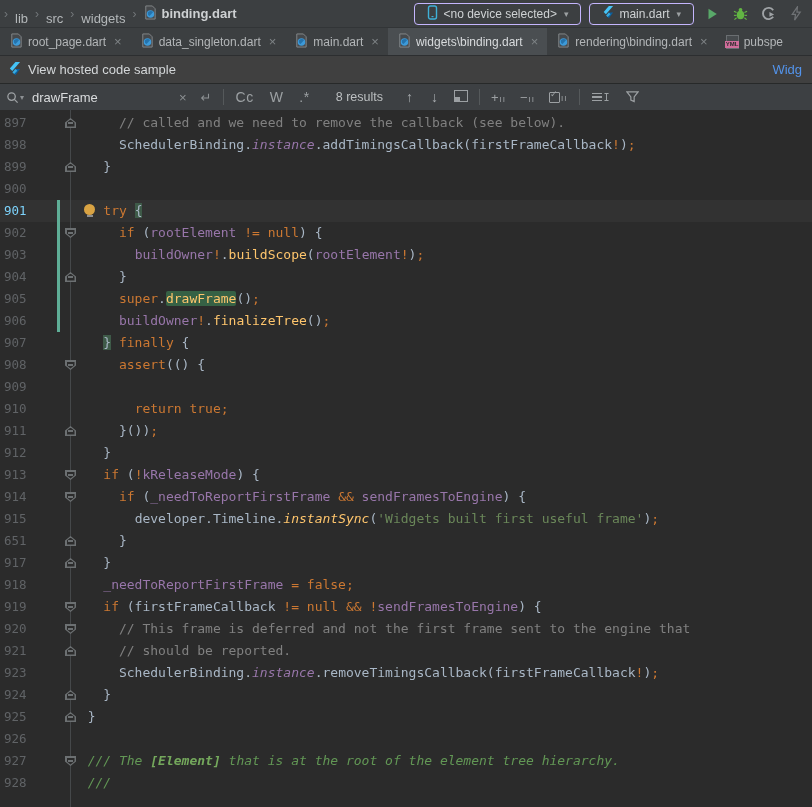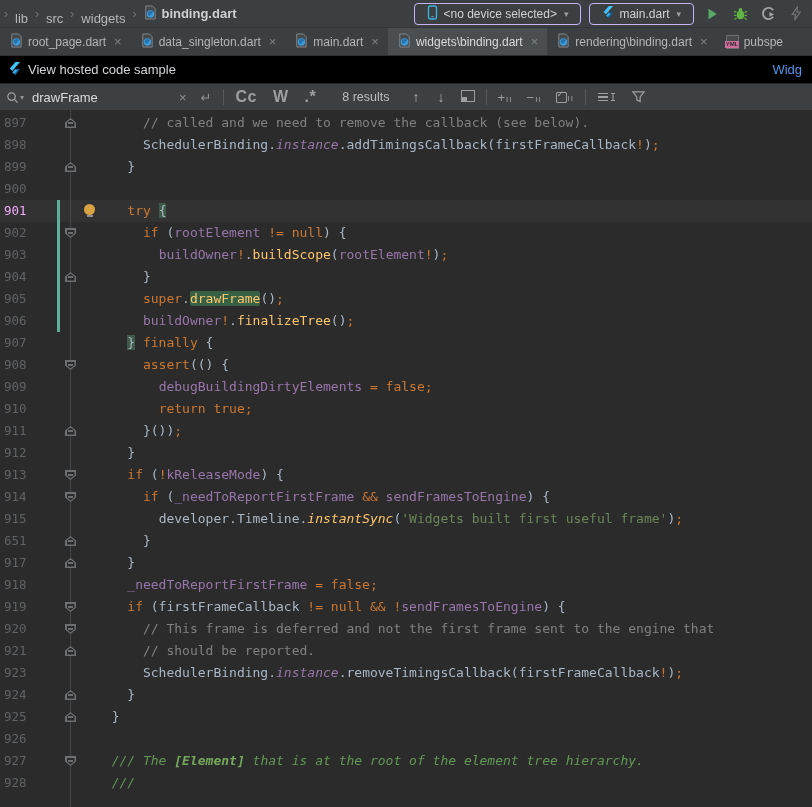--- a/index.html
+++ b/index.html
@@ -21,32 +21,32 @@
     border:1px solid #c4b5fd;border-radius:4px;font-size:12px;color:#cfd2d4;cursor:pointer;}
   .combo .caret{font-size:9px;color:#9ca0a2;margin-left:2px;}
   .tool-btn{width:20px;height:20px;display:flex;align-items:center;justify-content:center;cursor:pointer;}
   
   .tabbar{height:28px;background:#3c3f41;display:flex;align-items:stretch;
     border-bottom:1px solid #2c2e30;box-sizing:border-box;overflow:hidden;white-space:nowrap;}
   .tab{display:flex;align-items:center;gap:5px;padding:0 9px;font-size:12px;color:#b3b6b8;cursor:pointer;flex:0 0 auto;}
   .tab.active{background:#4a4e51;color:#d8dbdd;}
   .tab .close{color:#7f8487;font-size:13px;margin-left:3px;cursor:pointer;}
   
-  .banner{height:28px;background:#000000;border-bottom:1px solid #272929;box-sizing:border-box;
+  .banner{height:28px;background:#404040;border-bottom:1px solid #272929;box-sizing:border-box;
     display:flex;align-items:center;justify-content:space-between;padding:0 10px 0 8px;}
   .banner-left{display:flex;align-items:center;gap:7px;font-size:13px;color:#d3d6d8;}
   .banner-link{color:#5394ec;font-size:13px;text-decoration:none;cursor:pointer;white-space:nowrap;}
   
   .searchbar{height:26px;background:#3d4043;display:flex;align-items:center;font-size:13px;box-sizing:border-box;padding:0 6px;}
   .search-left-icon{display:flex;align-items:center;gap:1px;margin-right:8px;cursor:pointer;}
   .search-left-icon .caret{font-size:8px;color:#8c9093;}
   .search-query{color:#dadcde;flex:0 0 auto;min-width:140px;}
   .s-icon{color:#8c9093;padding:0 7px;cursor:pointer;font-size:13px;}
   .s-sep{width:1px;height:16px;background:#55595b;margin:0 4px;}
-  .s-toggle{color:#9ca0a3;padding:0 8px;cursor:pointer;font-size:16px;letter-spacing:.5px;font-weight:bold;}
+  .s-toggle{color:#9ca0a3;padding:0 8px;cursor:pointer;font-size:14px;letter-spacing:.5px;}
   .s-results{color:#bcbfc1;font-size:12.5px;margin:0 14px 0 18px;}
   .s-nav{color:#a7abae;font-size:14px;padding:0 9px;cursor:pointer;}
   .occ{display:flex;align-items:flex-end;color:#9ca0a3;padding:0 7px;cursor:pointer;line-height:1;}
   .occ .big{font-size:13px;}
   .occ .sub{font-size:8px;margin-left:1px;letter-spacing:1px;}
   .checkbox{width:9px;height:9px;border:1px solid #9ca0a3;border-radius:1px;position:relative;display:inline-block;}
   .checkbox:after{content:"✓";position:absolute;left:0px;top:-3px;font-size:9px;color:#9ca0a3;}
   .newwin{width:12px;height:10px;border:1px solid #9ca0a3;position:relative;display:inline-block;}
   .newwin:after{content:"";position:absolute;left:0;bottom:0;width:5px;height:4px;background:#9ca0a3;}
   .filter-lines{display:flex;align-items:center;gap:2px;padding:0 8px;cursor:pointer;}
@@ -54,33 +54,33 @@
     background:linear-gradient(#9ca0a3 0 1.5px,transparent 1.5px 3.5px,#9ca0a3 3.5px 5px,transparent 5px 7px,#9ca0a3 7px 8.5px,transparent 8.5px);}
   .filter-lines .eye{color:#9ca0a3;font-size:10px;font-family:"DejaVu Sans Mono",monospace;}
   .funnel{padding:0 8px;cursor:pointer;display:flex;align-items:center;}
   
   .editor{position:relative;height:697px;background:var(--editor-bg,#2b2b2b);overflow:hidden;
     font-family:"DejaVu Sans Mono",monospace;font-size:13px;}
   .rows{position:relative;padding-top:2px;}
   .row{position:relative;height:22px;line-height:22px;}
   .row.caret-line{background:#323232;}
   .ln{position:absolute;left:4px;top:0;color:#606366;font-size:12.5px;cursor:pointer;}
-  .row.caret-line .ln{color:#f0abfc;}
+  .row.caret-line .ln{color:#7dd3fc;}
   .vcs{position:absolute;left:57px;top:0;width:3px;height:22px;background:var(--vcs,#5fae97);}
   .fold{position:absolute;left:65px;top:6px;width:11px;height:10px;z-index:3;cursor:pointer;}
   .fold .outer{position:absolute;inset:0;background:#6c7072;}
   .fold .inner{position:absolute;inset:1.5px;background:var(--editor-bg,#2b2b2b);}
   .fold .dash{position:absolute;left:3px;top:4px;width:5px;height:1.5px;background:#6c7072;}
   .fold.down .outer,.fold.down .inner{clip-path:polygon(0 0,100% 0,100% 55%,50% 100%,0 55%);}
   .fold.up .outer,.fold.up .inner{clip-path:polygon(50% 0,100% 45%,100% 100%,0 100%,0 45%);}
   .fold-line{position:absolute;left:70px;top:0;bottom:0;width:1px;background:#45484a;pointer-events:none;}
   .bulb{position:absolute;left:84px;top:4px;width:11px;height:11px;z-index:3;cursor:pointer;
     background:#d9a343;border-radius:50%;}
   .bulb:after{content:"";position:absolute;left:2.5px;top:11px;width:6px;height:2px;background:#8f8f8f;}
-  .code{position:absolute;left:96px;top:0;margin:0;white-space:pre;cursor:text;}
+  .code{position:absolute;left:72px;top:0;margin:0;white-space:pre;cursor:text;}
   .t-p{color:var(--plain,#a9b7c6);}
   .t-k{color:var(--kw,#cc7832);}
   .t-v{color:var(--field,#9876aa);}
   .t-f{color:var(--fn,#ffc66d);}
   .t-fi{color:var(--fn,#ffc66d);font-style:italic;}
   .t-ii{color:var(--field,#9876aa);font-style:italic;}
   .t-s{color:var(--str,#6a8759);}
   .t-c{color:var(--com,#808080);}
   .t-d{color:var(--doc,#629755);font-style:italic;}
   .t-dl{color:#74a85c;font-style:italic;font-weight:bold;}
@@ -352,21 +352,20 @@
           <span class="ln">908</span>
           <span class="fold down">
             <span class="outer"></span>
             <span class="inner"></span>
             <span class="dash"></span>
           </span>
           <pre class="code"><span class="t-p">      </span><span class="t-k">assert</span><span class="t-p">(() {</span></pre>
         </div>
         <div class="row">
           <span class="ln">909</span>
-          <pre class="code"><span class="t-p">        </span><span class="t-v">debugBuildingDirtyElements</span><span class="t-p"> </span><span class="t-k">=</span><span class="t-p"> </span><span class="t-k">false</span><span class="t-k">;</span></pre>
         </div>
         <div class="row">
           <span class="ln">910</span>
           <pre class="code"><span class="t-p">        </span><span class="t-k">return</span><span class="t-p"> </span><span class="t-k">true</span><span class="t-k">;</span></pre>
         </div>
         <div class="row">
           <span class="ln">911</span>
           <span class="fold up">
             <span class="outer"></span>
             <span class="inner"></span>

